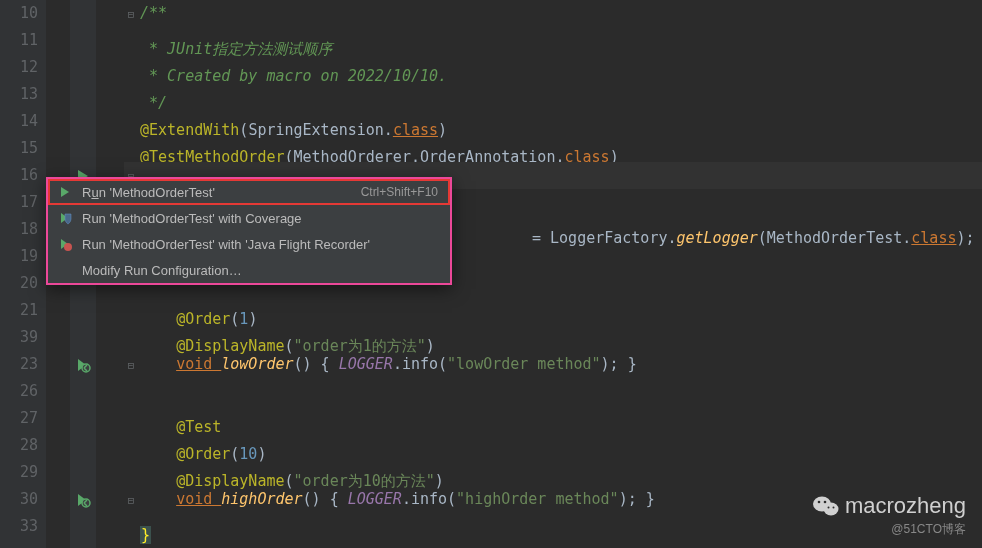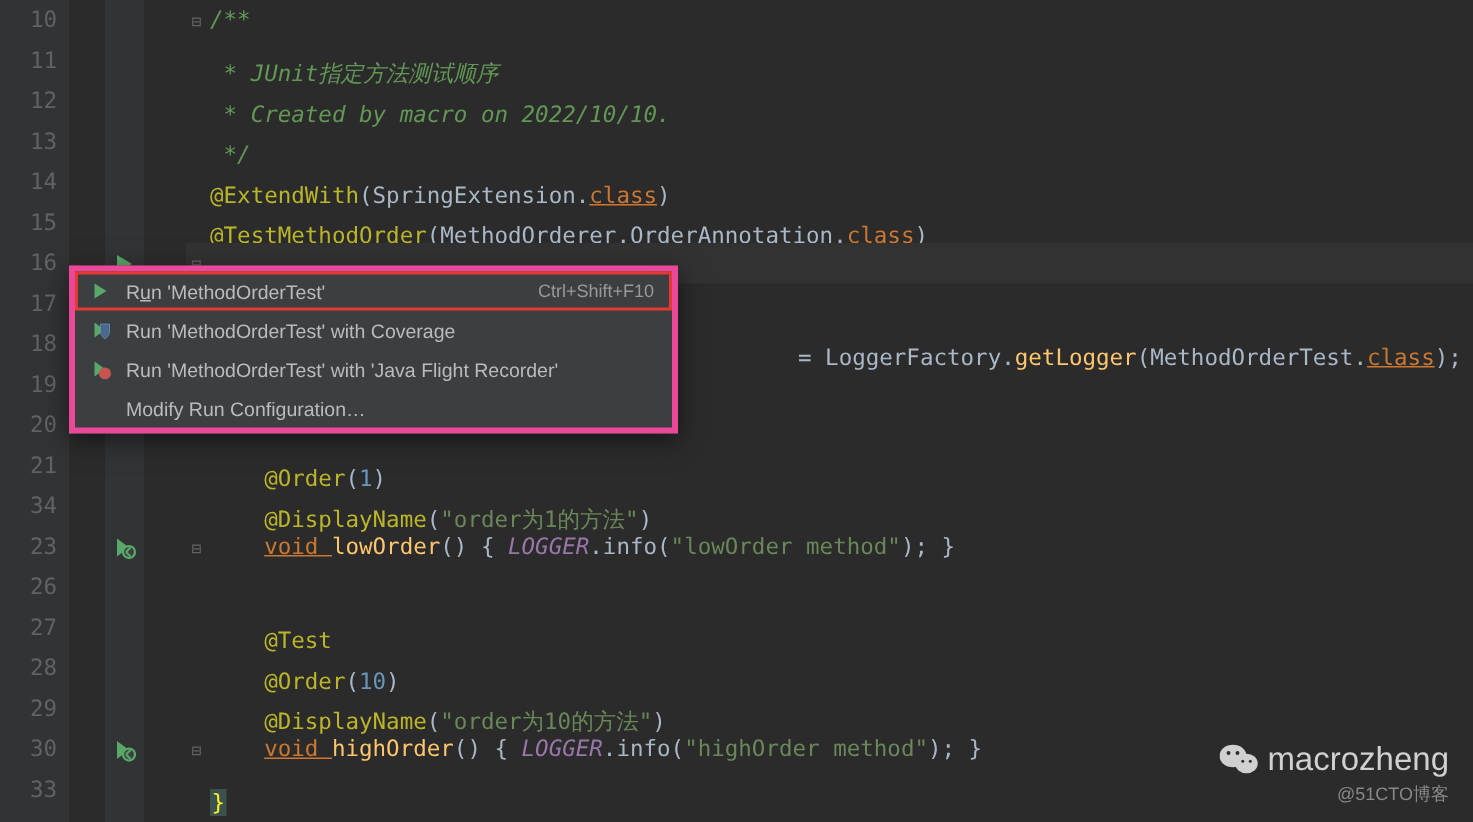--- a/index.html
+++ b/index.html
@@ -48,33 +48,33 @@
   .fold-col {
     width: 14px; height: 27px;
     display: inline-flex; align-items: center; justify-content: center;
     color: #606366;
     margin-right: 2px;
   }
   .comment { color: #629755; font-style: italic; }
   .annotation { color: #bbb529; }
   .keyword { color: #cc7832; text-decoration: underline; }
   .identifier { color: #a9b7c6; }
-  .method { color: #ffc66d; }
+  .method { color: #ffc66d; font-style: italic; }
   .string { color: #6a8759; }
   .number { color: #6897bb; }
   .paren { color: #a9b7c6; }
   .brace-hl { background: #3b514d; color: #ffef28; padding: 0 1px; }
   .static-field { color: #9876aa; font-style: italic; }
   .line.highlight { background: #323232; }
   .context-menu {
     position: absolute;
     left: 46px; top: 177px;
     width: 406px;
     background: #3c3f41;
-    border: 4px solid #ec4899;
+    border: 2px solid #ec4899;
     box-shadow: 0 4px 16px rgba(0,0,0,0.5);
     z-index: 10;
     font-family: 'Segoe UI', Arial, sans-serif;
     font-size: 13px;
   }
   .menu-item {
     height: 26px;
     display: flex;
     align-items: center;
     padding: 0 12px 0 8px;
@@ -118,21 +118,21 @@
     <div>12</div>
     <div>13</div>
     <div>14</div>
     <div>15</div>
     <div>16</div>
     <div>17</div>
     <div>18</div>
     <div>19</div>
     <div>20</div>
     <div>21</div>
-    <div>34</div>
+    <div>39</div>
     <div>23</div>
     <div>26</div>
     <div>27</div>
     <div>28</div>
     <div>29</div>
     <div>30</div>
     <div>33</div>
   </div>
   <div class="icons-col">
     <div class="icon-slot"></div>

